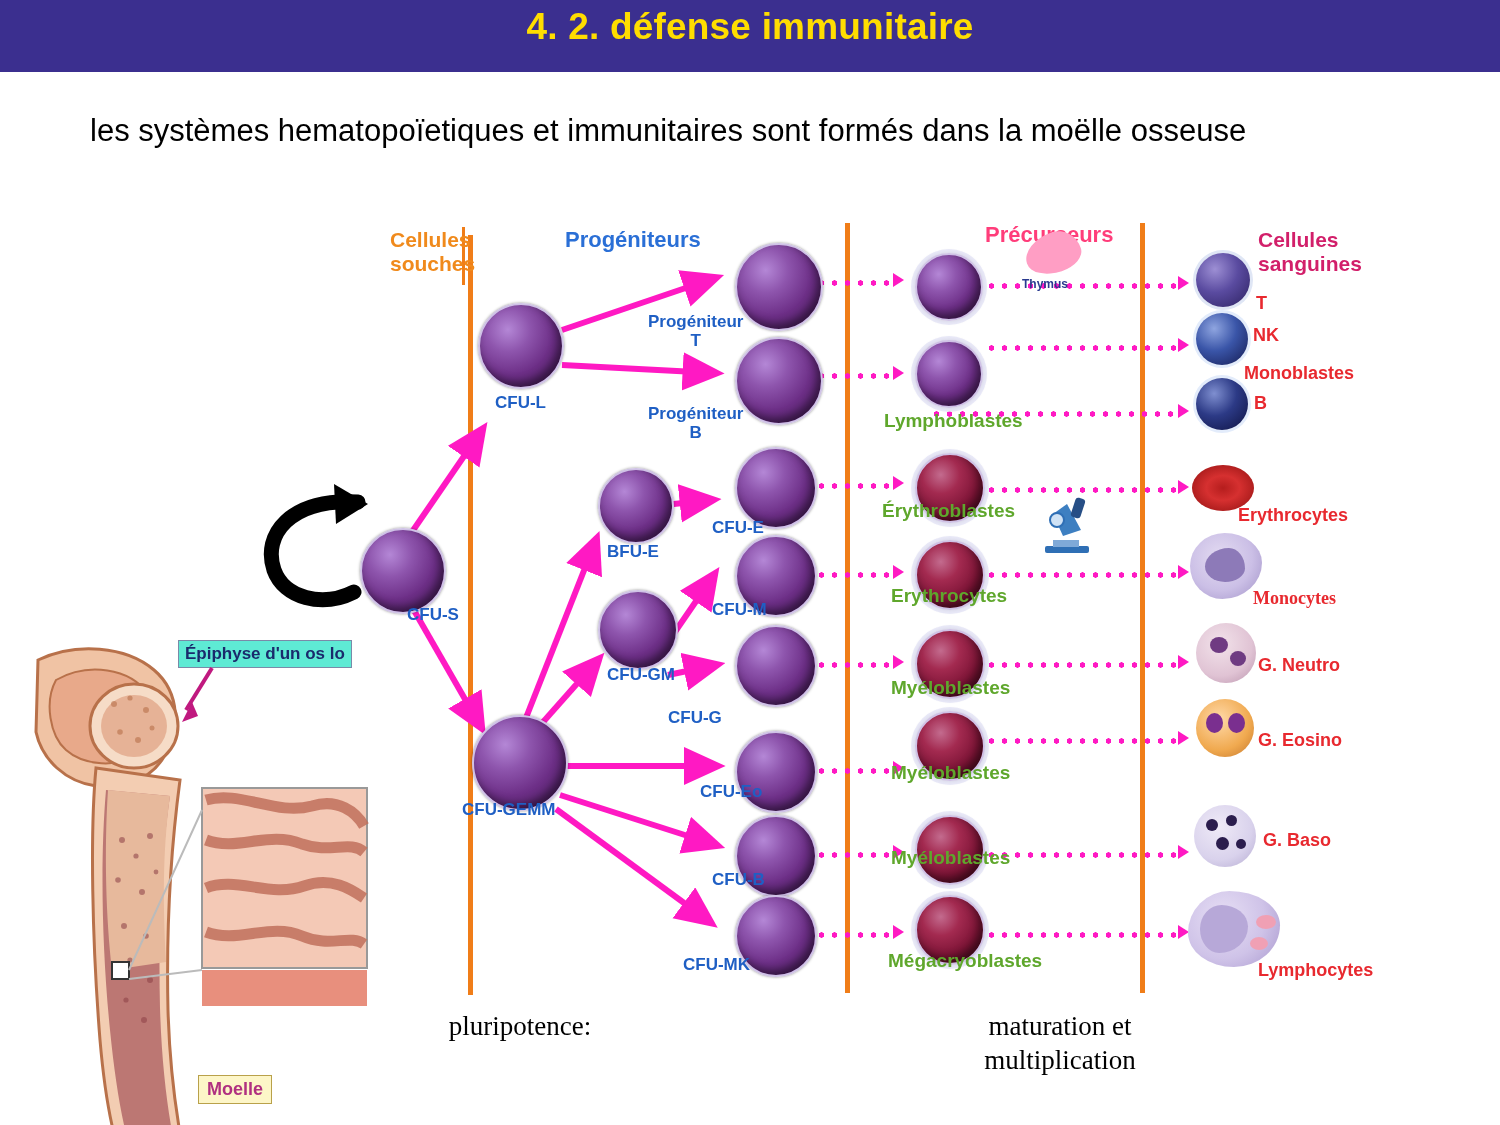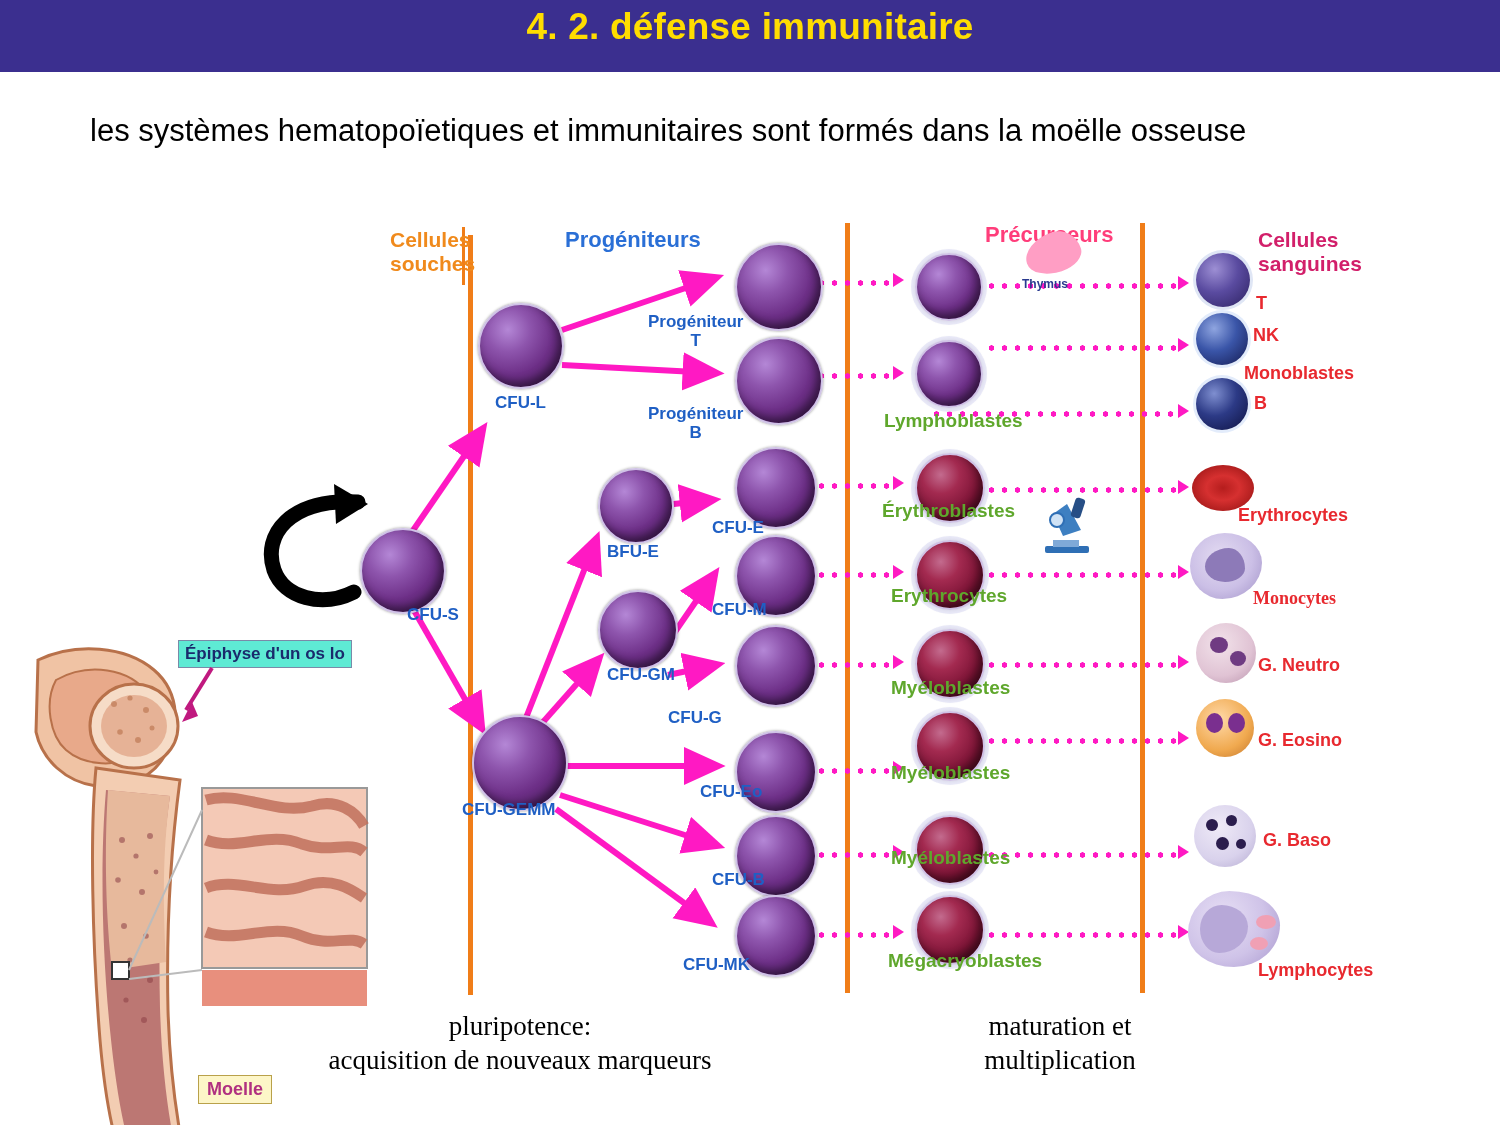--- a/index.html
+++ b/index.html
@@ -383,18 +383,17 @@
 
     <div style="position:absolute;left:168px;top:435px;background:#fdf6c8;border:1px solid #b9a14a;padding:3px 8px;">
       <span class="mini-txt" style="position:static;color:#b03080;font-size:18px;font-weight:bold;">Moelle</span>
     </div>
   </div>
 
 </div>
 
 <div class="caption" id="caption-left">
   <span>pluripotence:</span><br>
-  <span>acquisition de nouveaux marqueurs</span>
 </div>
 <div class="caption" id="caption-right">
   <span>maturation et</span><br>
   <span>multiplication</span>
 </div>
 
 </body></html>

